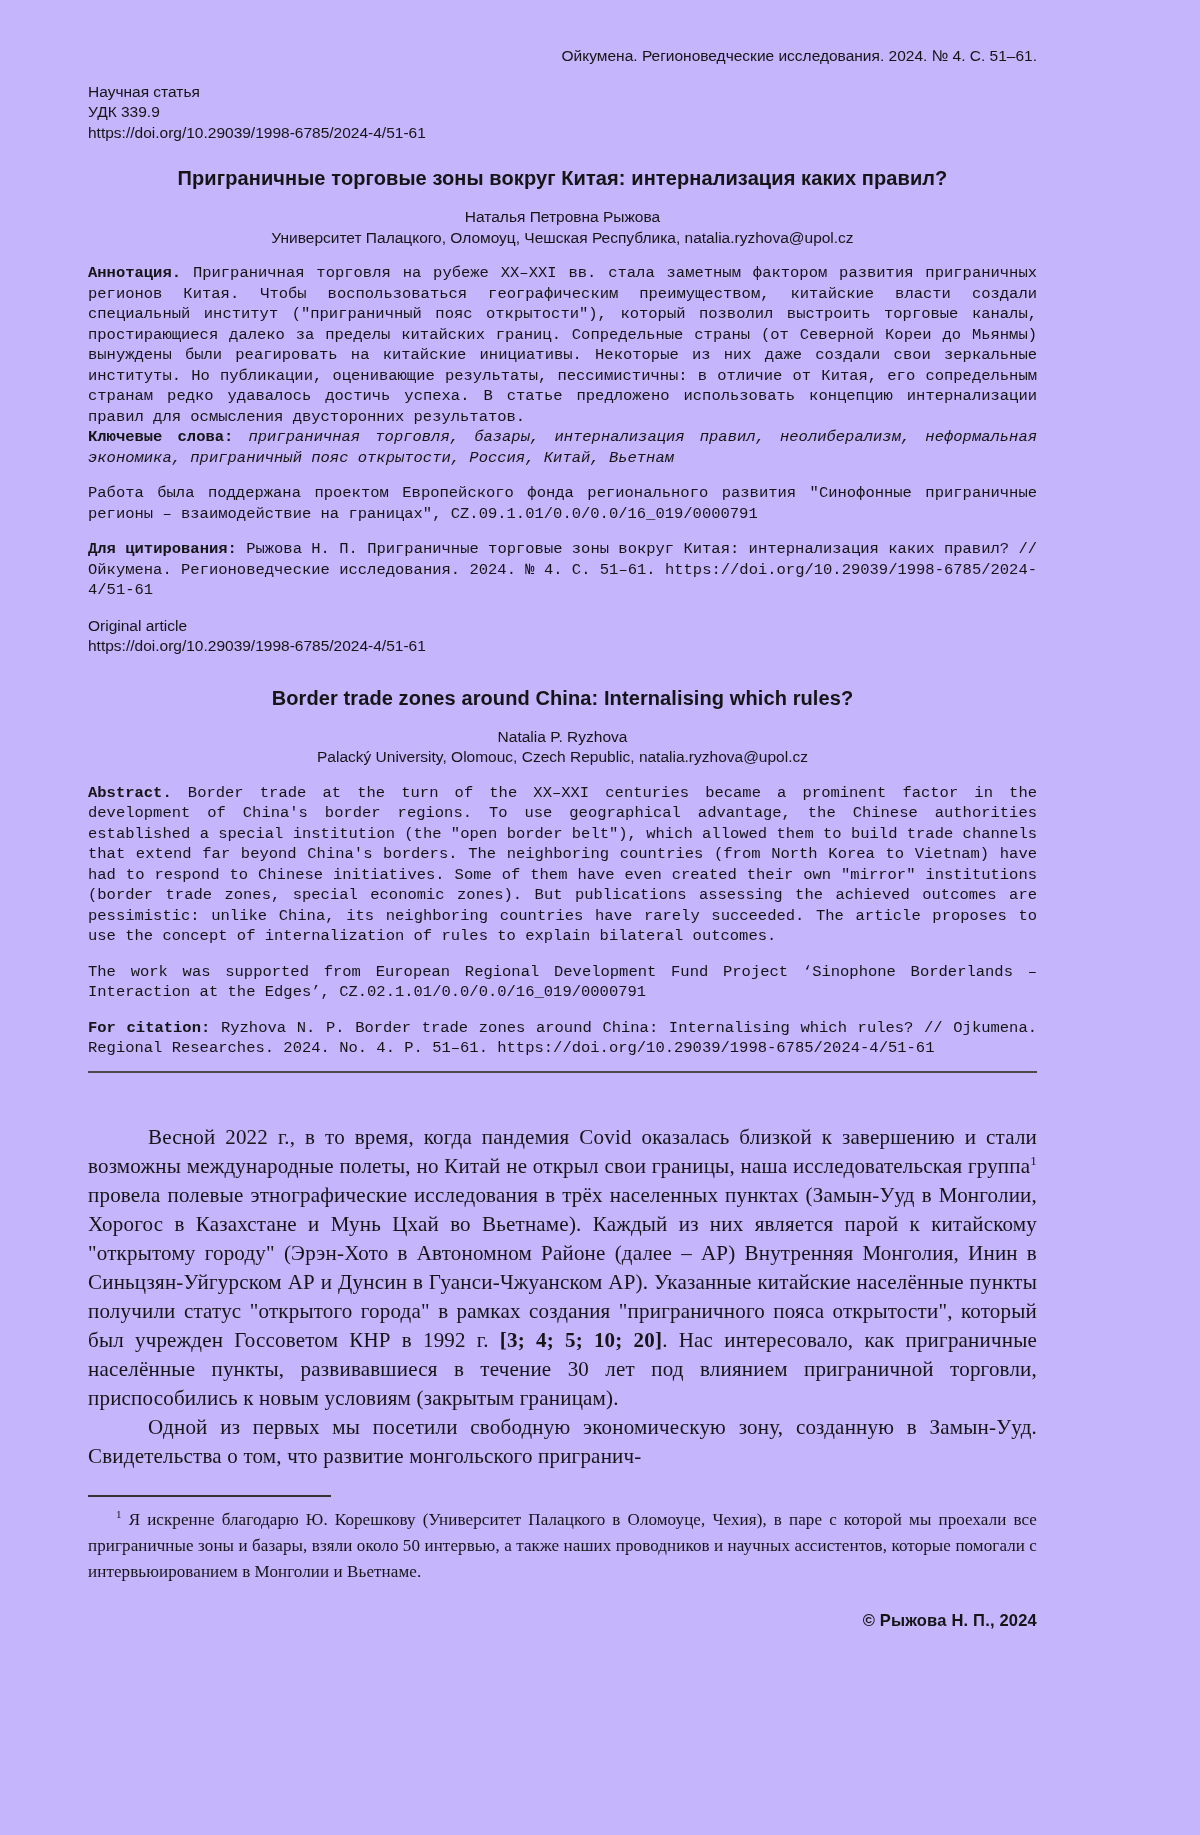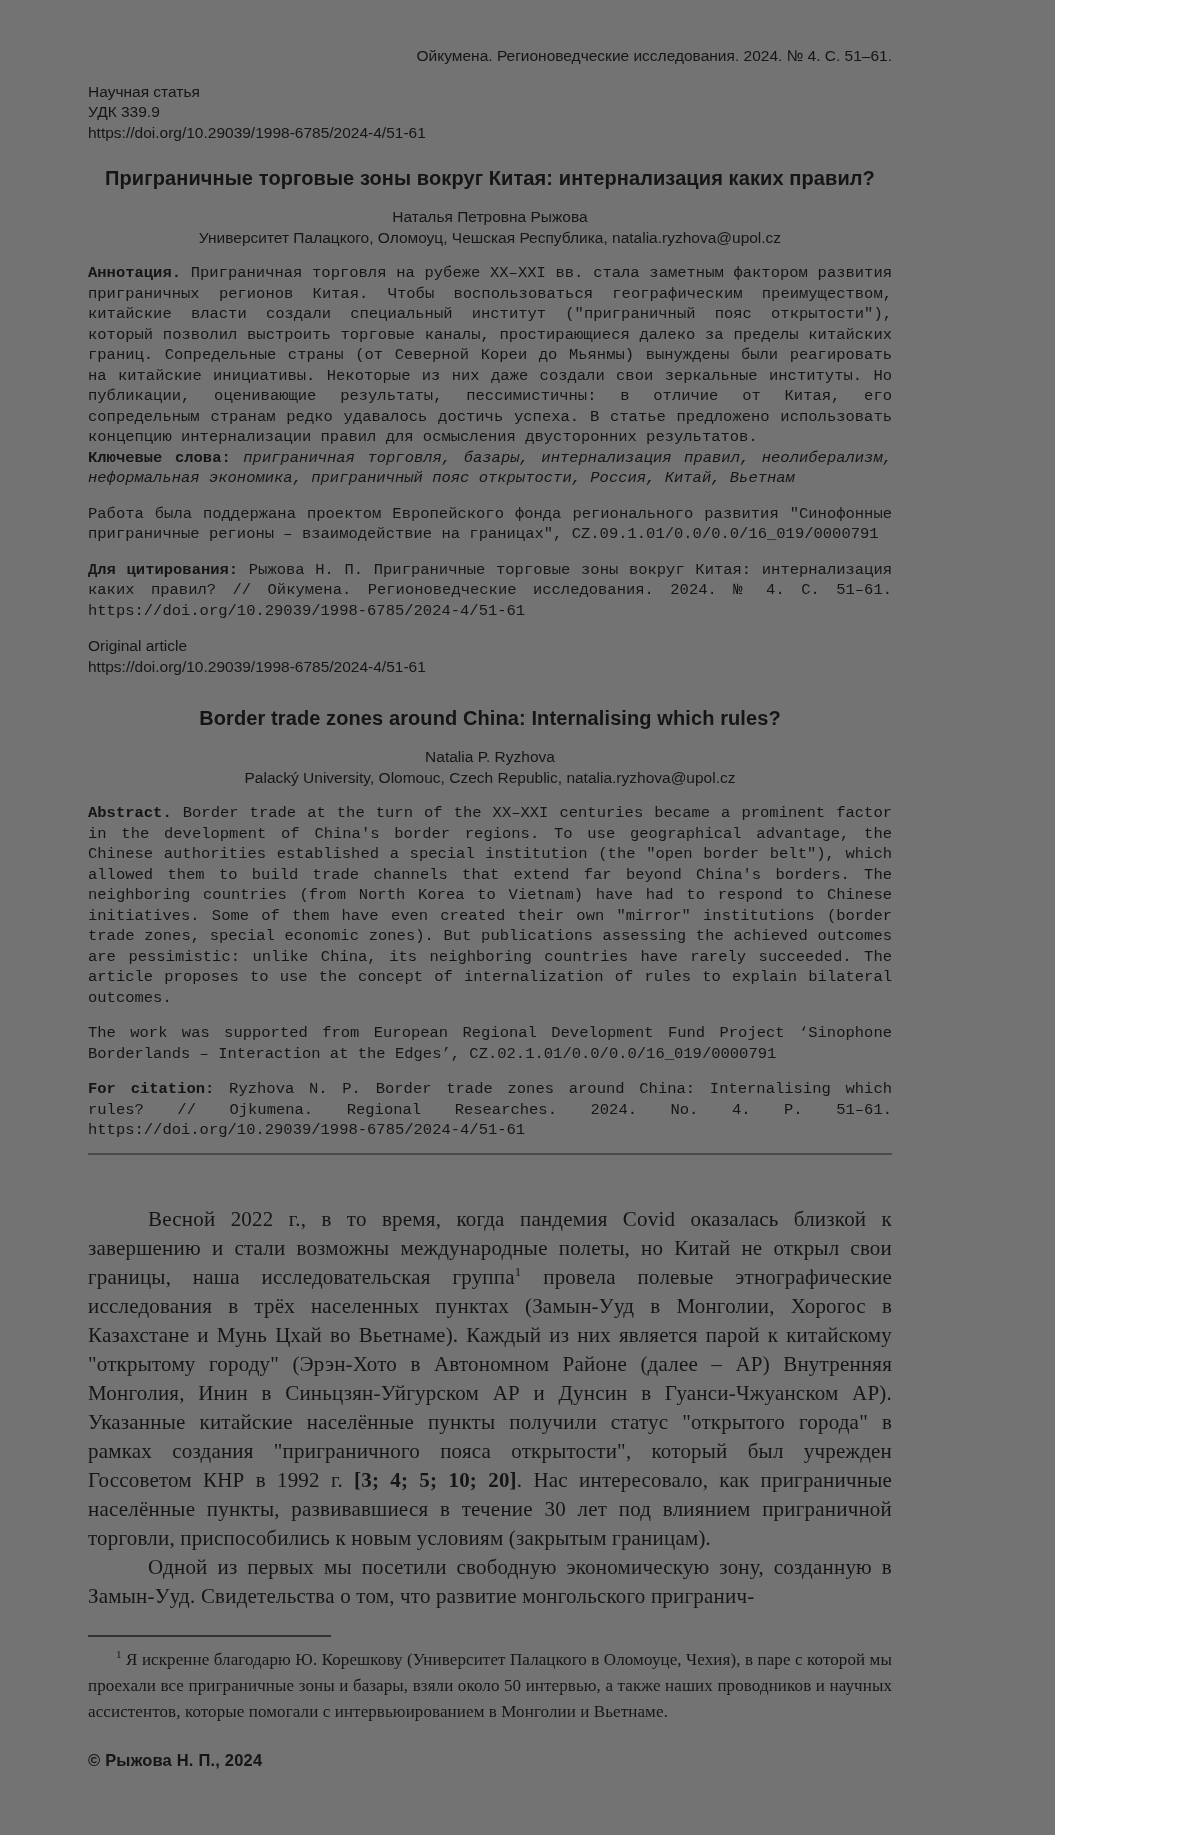--- a/index.html
+++ b/index.html
@@ -1,18 +1,18 @@
 <!DOCTYPE html>
 <html lang="ru"><head>
 <meta charset="utf-8">
 <style>
   html,body{margin:0;padding:0;background:#ffffff;color:#151515;}
   .page{
-    width:1055px;min-height:1835px;box-sizing:border-box;
-    padding:46px 163px 40px 88px;background:#737373;
+    width:1200px;min-height:1835px;box-sizing:border-box;
+    padding:46px 163px 40px 88px;background:#c4b5fd;
   }
   .sans{font-family:"Liberation Sans",sans-serif;}
   .serif{font-family:"Liberation Serif",serif;}
   .meta{font-size:15.5px;line-height:20.5px;}
   .right{text-align:right;}
   .center{text-align:center;}
   .just{text-align:justify;font-family:Liberation Mono, monospace;}
   .block{margin-top:15px;}
   .title-ru,.title-en{
     font-size:20px;font-weight:bold;text-align:center;
@@ -25,21 +25,21 @@
   .bodytext{
     font-size:21px;line-height:29px;text-align:justify;margin-top:50px;
     letter-spacing:.2px;
   }
   .bodytext p{text-indent:60px;}
   .bodytext sup{font-size:.62em;vertical-align:super;line-height:0;}
   .fn-rule{width:243px;border:none;border-top:2px solid #333;margin:24px 0 10px;height:0;}
   .footnote{font-size:17px;line-height:26px;text-align:justify;letter-spacing:.1px;}
   .footnote .fn-indent{display:inline-block;width:28px;}
   .footnote sup{font-size:.65em;vertical-align:super;line-height:0;}
-  .copyright{font-size:16.5px;font-weight:bold;margin-top:26px;letter-spacing:.2px;}
+  .copyright{font-size:16.5px;font-weight:bold;margin-top:26px;letter-spacing:.2px;text-align:right;}
 </style>
 </head>
 <body>
 
 <div class="page">
 
   <div class="sans meta right">
     <div>Ойкумена. Регионоведческие исследования. 2024. № 4. С. 51–61.</div>
   </div>
 

